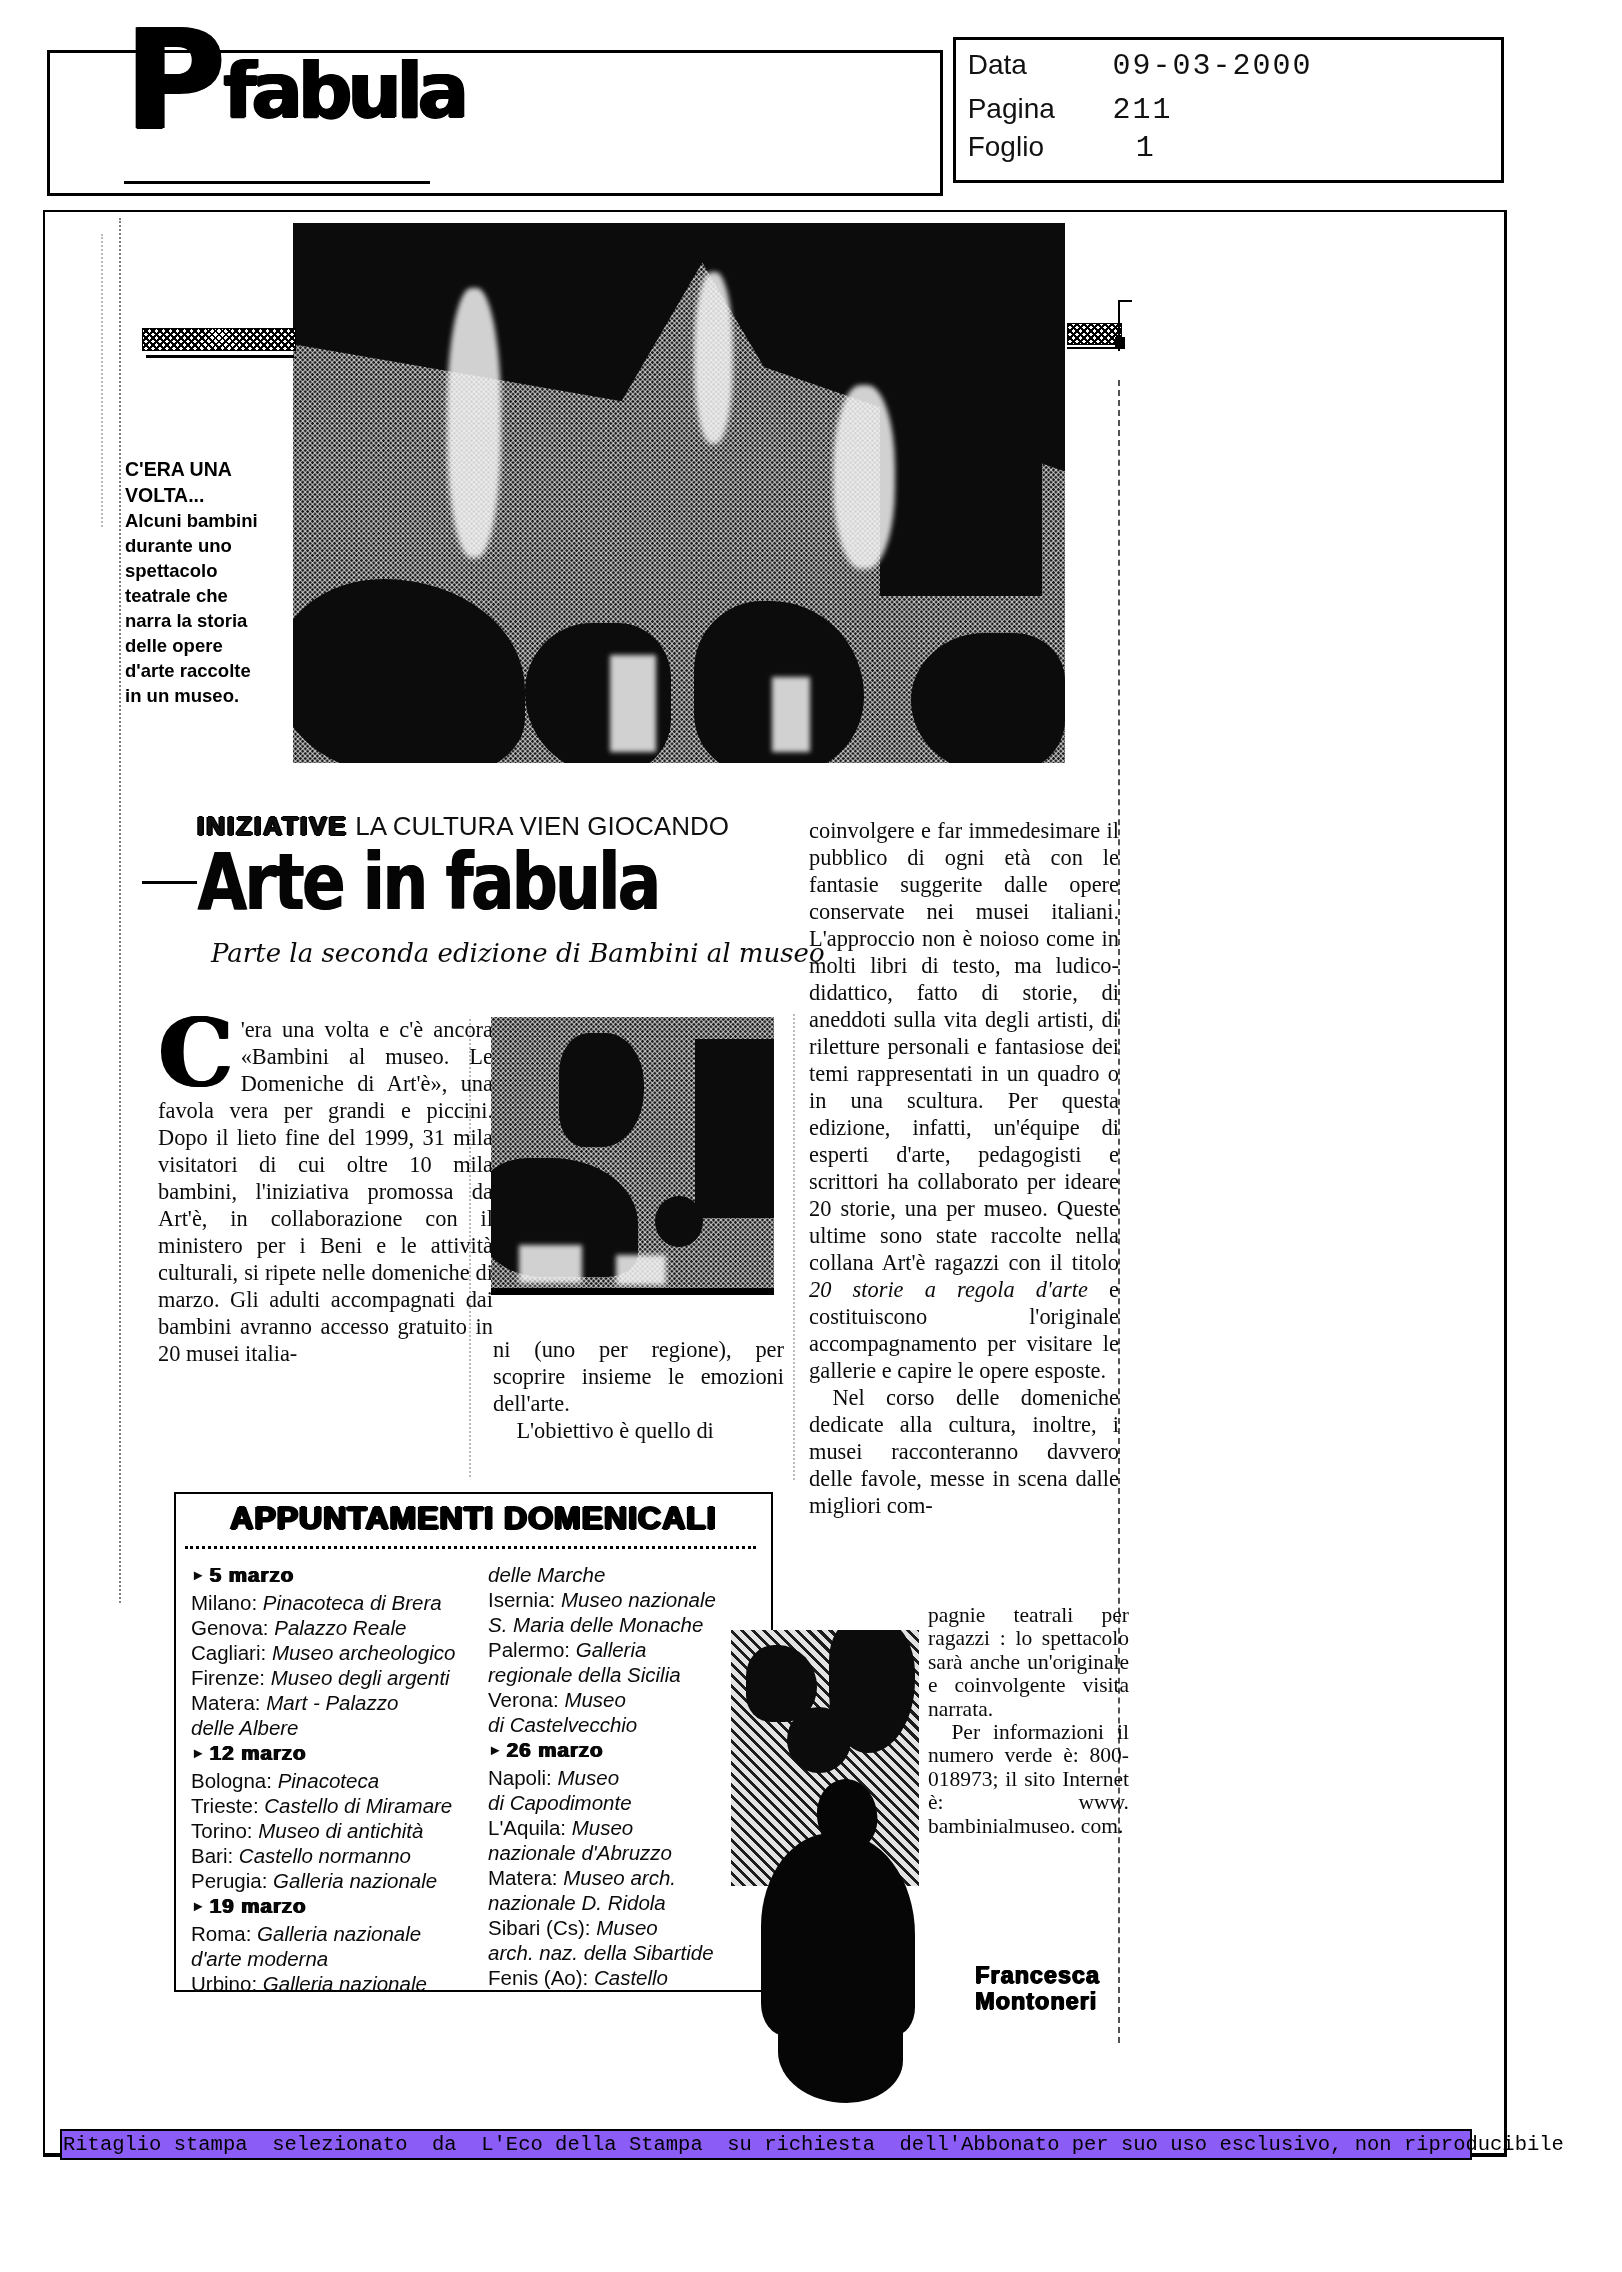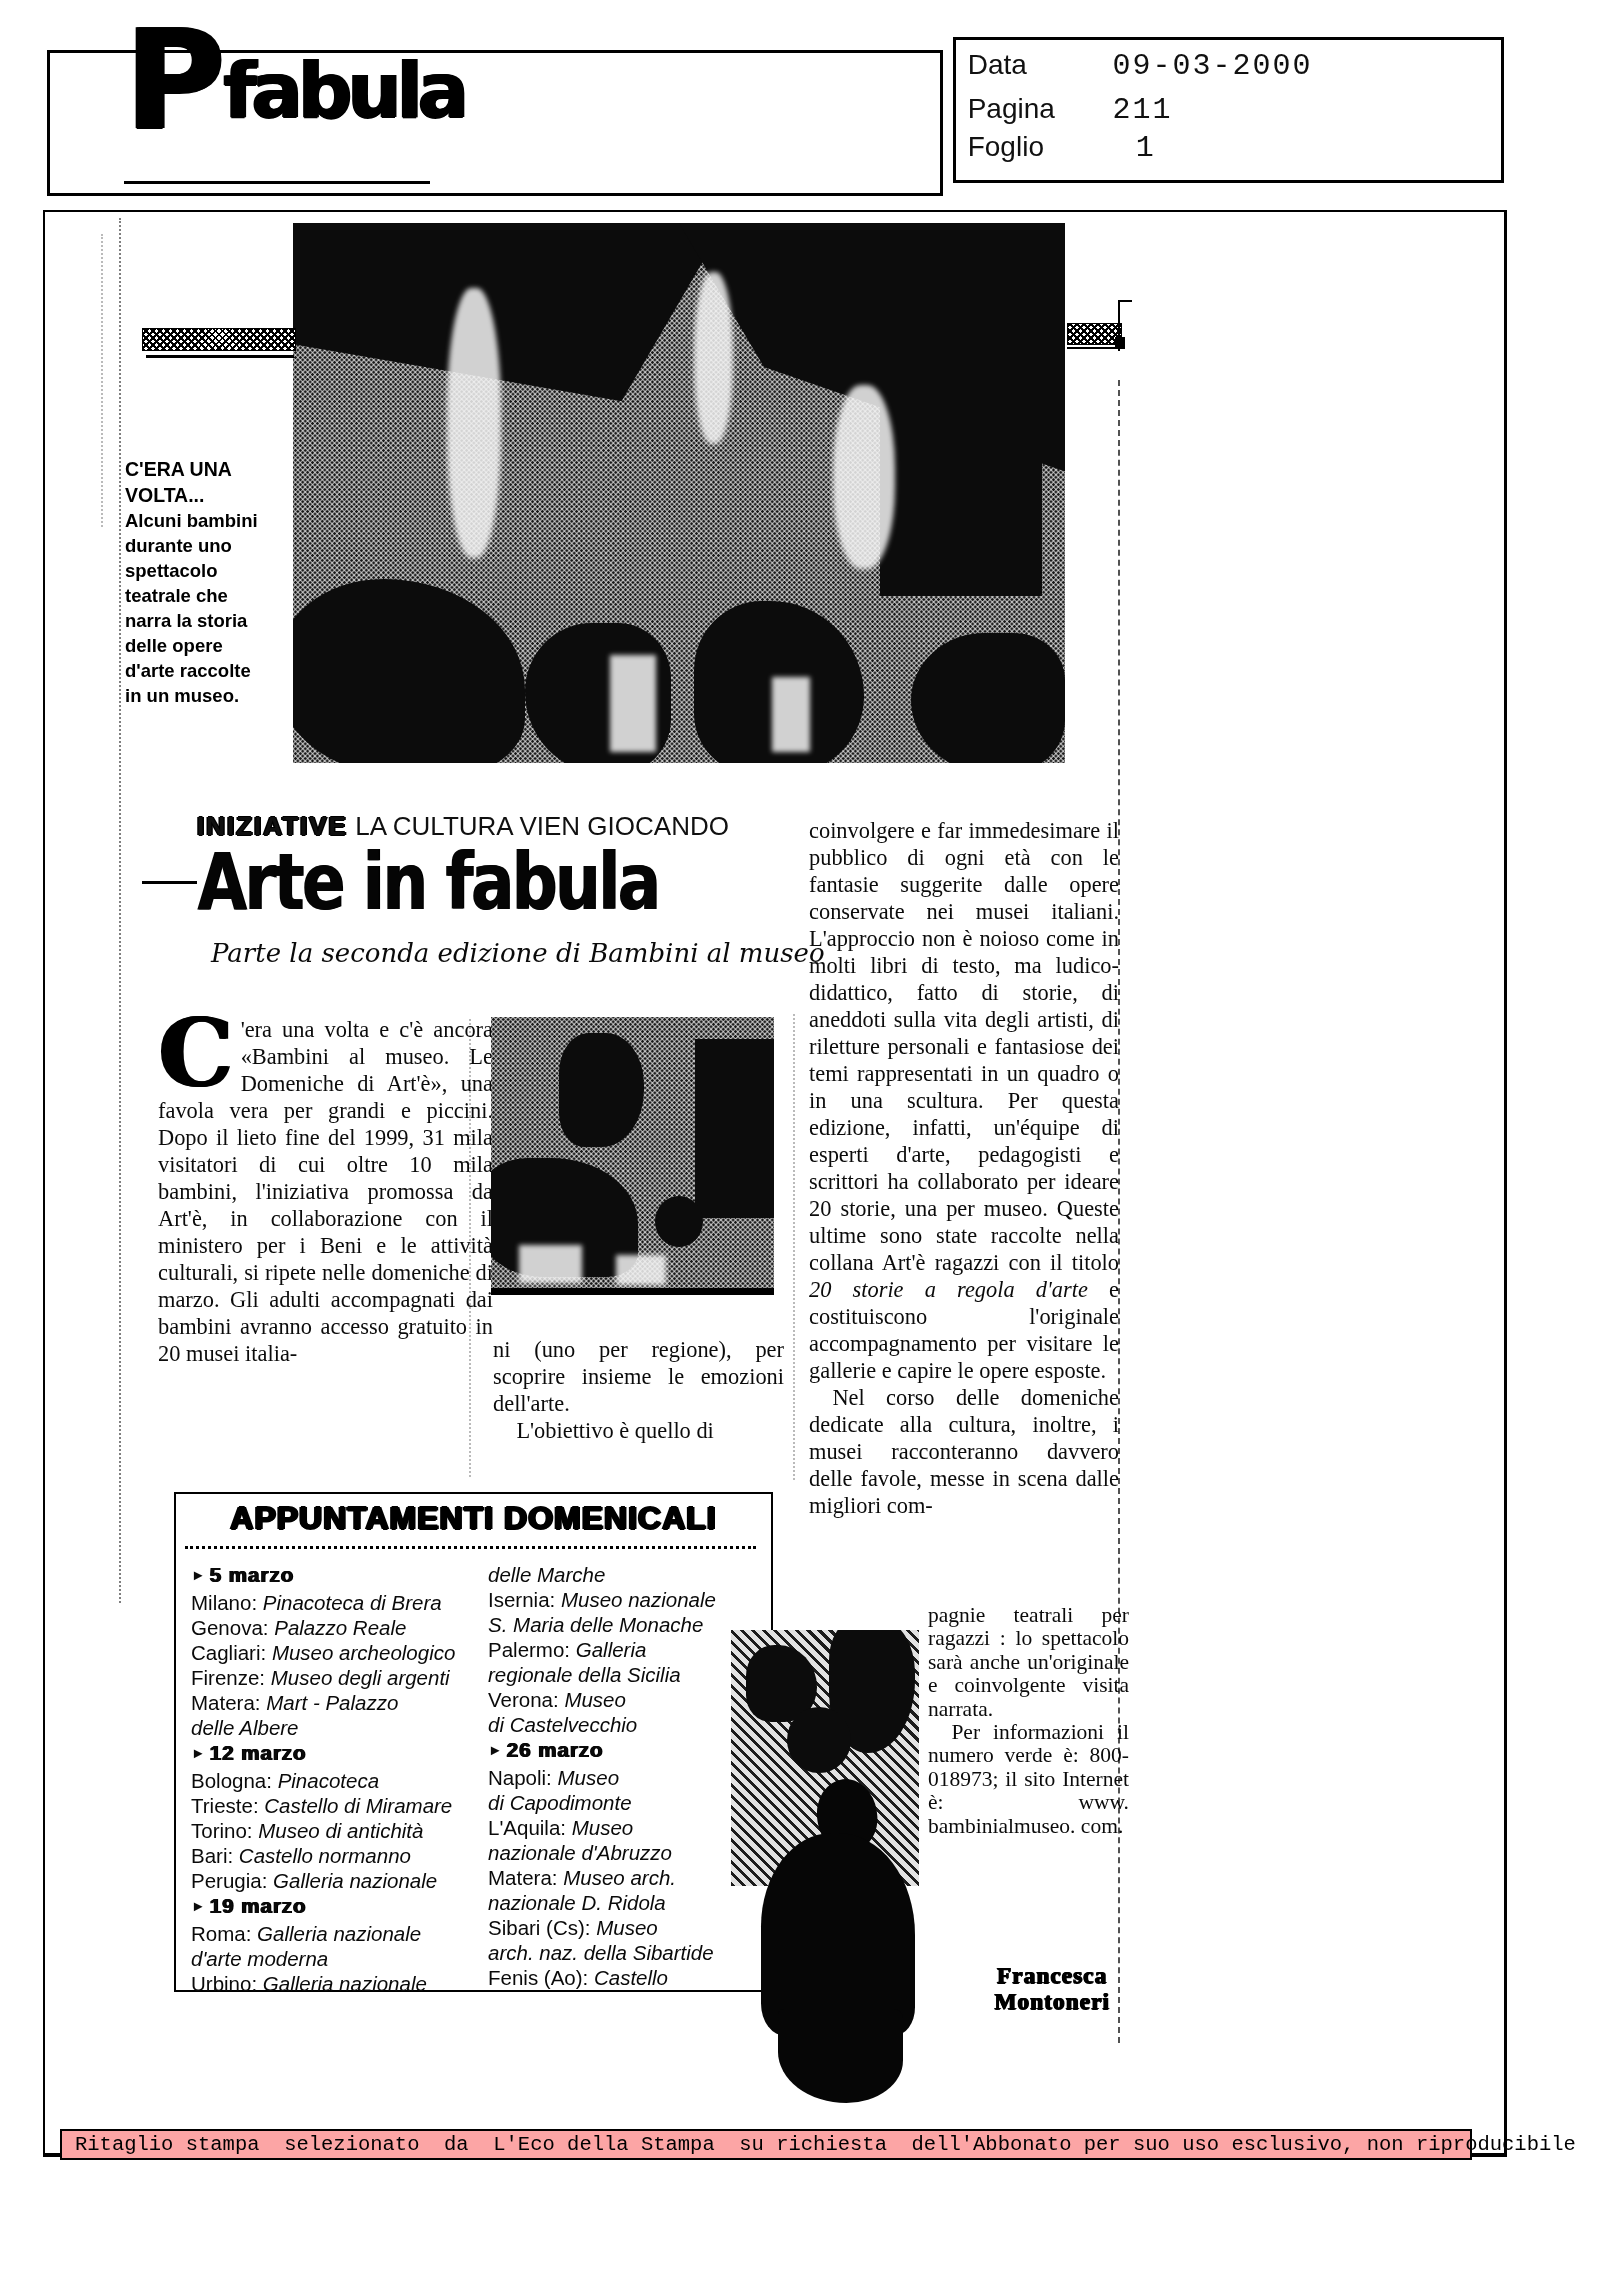--- a/index.html
+++ b/index.html
@@ -58,37 +58,37 @@
             letter-spacing:-2.9px;white-space:nowrap;transform:scaleX(.82);transform-origin:left top;
             text-shadow:1.5px 0 0 #000;color:#050505;}
   .deck{font-family:"DejaVu Serif", serif;font-style:italic;font-size:26px;color:#0a0a0a;white-space:nowrap;}
   .bodytext{font-size:22.4px;line-height:27px;text-align:justify;hyphens:auto;color:#0b0b0b;}
   .bodytext p{margin:0;}
   .bodytext p + p{text-indent:23.4px;}
   .dropcap{float:left;font-family:"DejaVu Serif", serif;font-weight:bold;font-size:94px;
            line-height:74px;padding-right:7.8px;color:#000;
            text-shadow:2px 0 0 #000,-1px 0 0 #000;}
   .narrow{font-size:21.5px;line-height:23.4px;}
-  .byline{font-family:Liberation Serif, serif;font-weight:bold;font-size:23.4px;line-height:26px;
-          text-align:center;color:#000;}
+  .byline{font-family:Liberation Sans, sans-serif;font-weight:bold;font-size:23.4px;line-height:26px;
+          text-align:left;color:#000;}
 
   
   .agbox{border:2.9px solid #000;background:#fff;}
   .ag-title{font-family:"Liberation Sans", sans-serif;font-weight:bold;font-size:32px;letter-spacing:1px;
             text-align:center;color:#000;
             text-shadow:1.5px 0 0 #000,-1.5px 0 0 #000,0 1px 0 #000,0 -1px 0 #000;}
   .ag-rule{border-top:3.9px dotted #000;height:0;}
   .ag-col{font-family:"Liberation Sans", sans-serif;font-size:20.5px;line-height:25px;color:#0a0a0a;}
   .ag-line b{letter-spacing:1px;text-shadow:1px 0 0 #000,-0.5px 0 0 #000;}
   .ag-line .arrow{font-size:14.6px;position:relative;top:-2px;}
   .ag-line i{font-style:italic;}
 
   
-  .footer-box{border:2.9px solid #000;background:#fca5a5;font-family:"Liberation Mono", monospace;
-              font-size:20.5px;line-height:25px;white-space:pre;color:#000;padding:1px 13px;}
+  .footer-box{border:2.9px solid #000;background:#8b5cf6;font-family:"Liberation Mono", monospace;
+              font-size:20.5px;line-height:25px;white-space:pre;color:#000;padding:1px 1px;}
 </style>
 </head>
 <body>
 
 <div class="page">
 
   <div class="abs hbox" style="left:47px;top:50px;width:896px;height:146px;">
     <div class="logo-wrap" style="margin:-23.4px 0 0 74px;">
       <span class="logo-P" id="logoP">P</span>
       <span class="logo-rest" id="logoRest">fabula</span>

